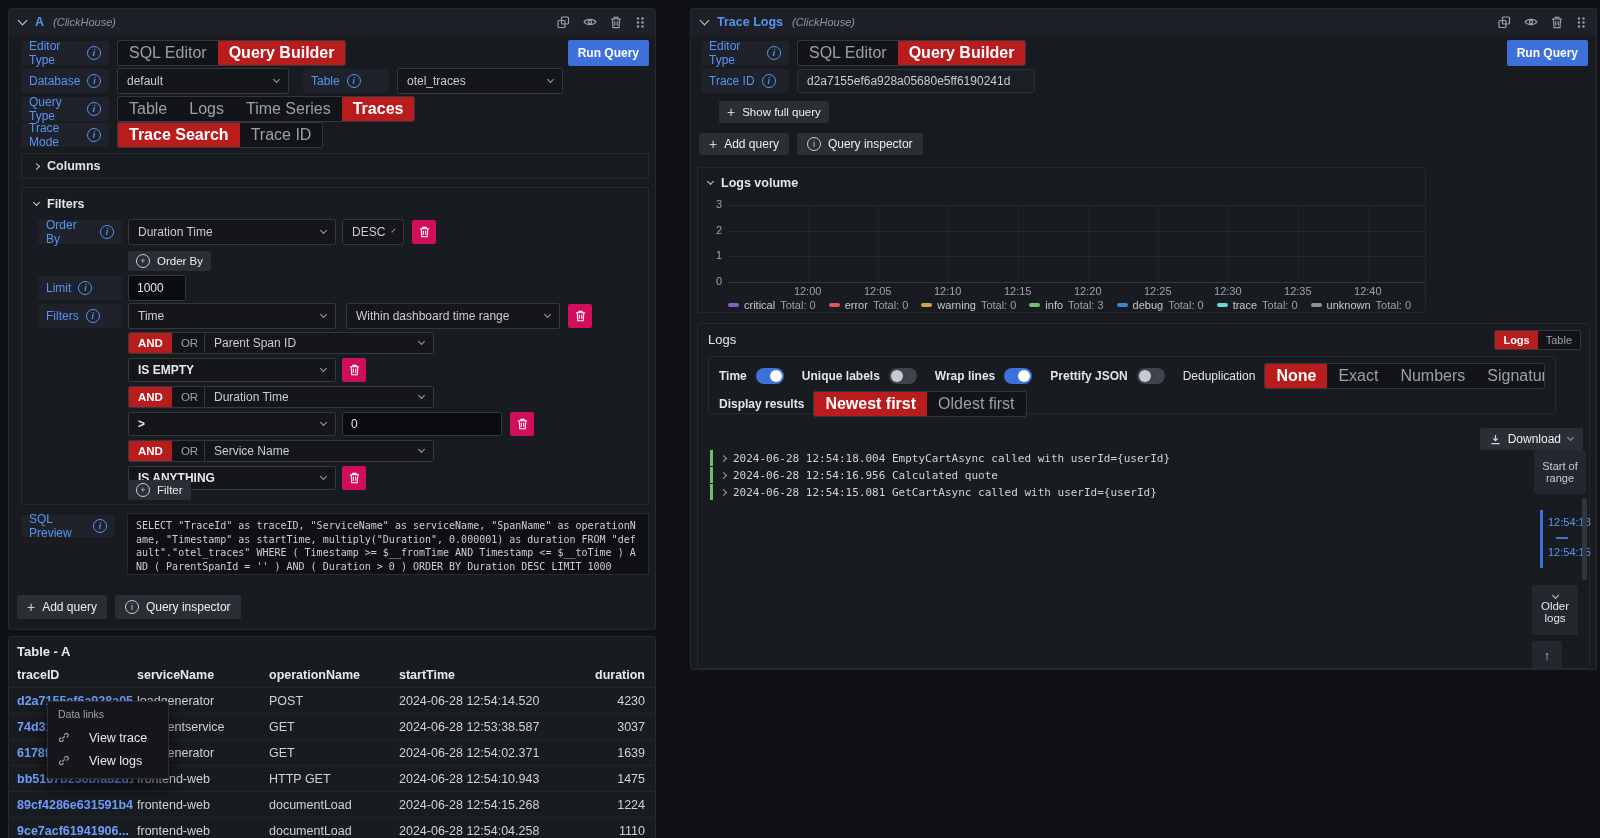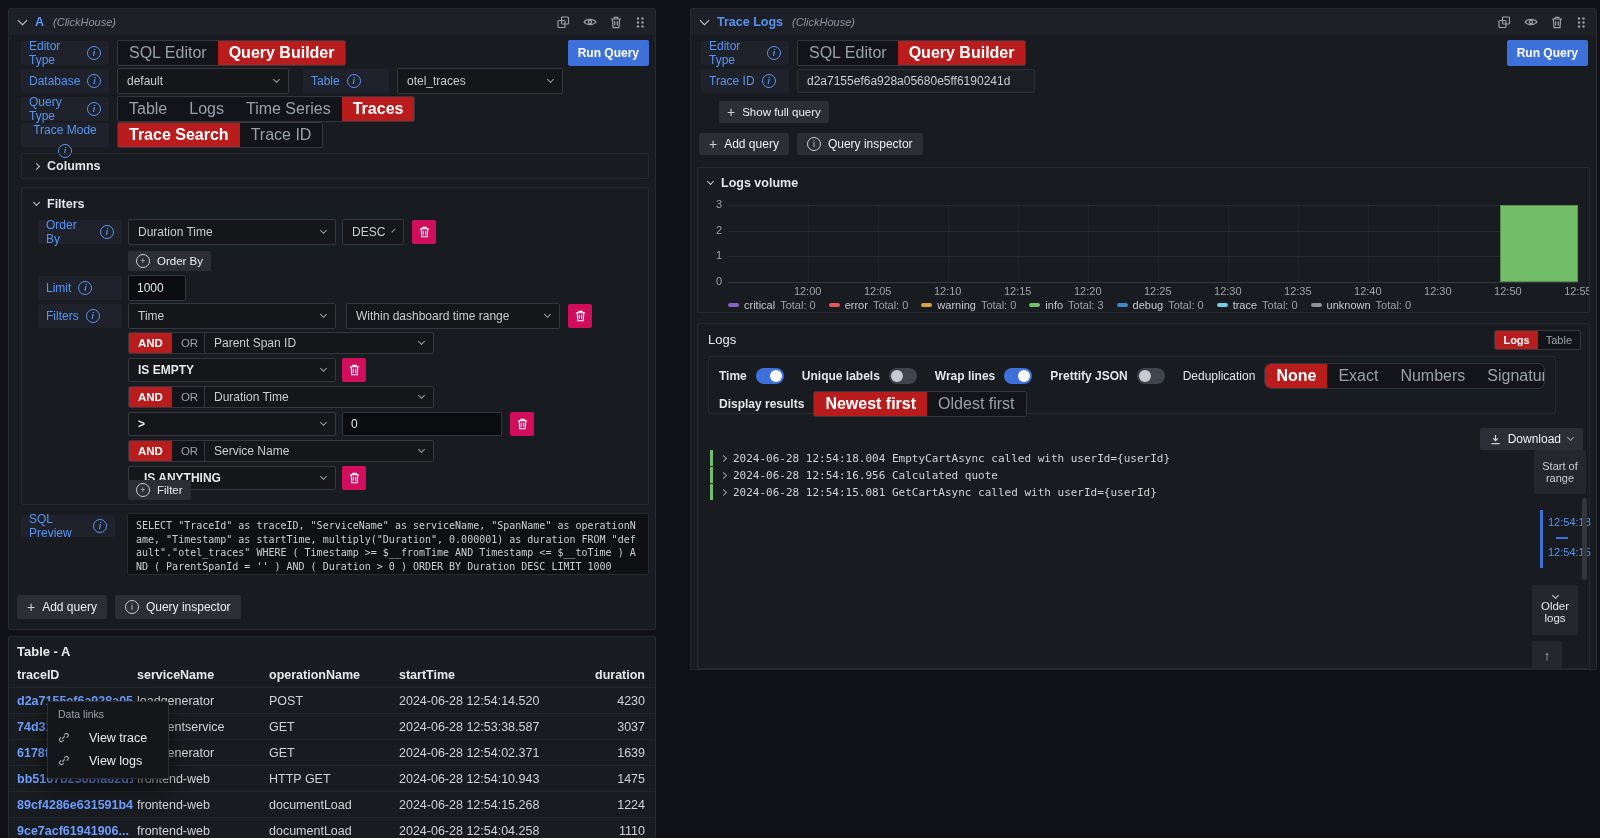--- a/index.html
+++ b/index.html
@@ -154,21 +154,21 @@
       <span>Query Type</span>
       <span class="info-i">i</span>
     </div>
     <div class="seg" style="left:108px;top:87px;">
         <span>Table</span>
         <span>Logs</span>
         <span>Time Series</span>
         <span class="sel">Traces</span>
       </div>
 
-    <div class="chip" style="left:12px;top:114px;width:88px;flex-direction:column;">
+    <div class="chip" style="left:12px;top:114px;width:88px;">
       <span>Trace Mode</span>
       <span class="info-i">i</span>
     </div>
     <div class="seg" style="left:108px;top:113px;">
         <span class="sel">Trace Search</span>
         <span>Trace ID</span>
       </div>
 
     <div class="section-box" style="left:12px;top:144px;width:628px;height:26px;display:flex;align-items:center;padding:0 12px;">
       <span class="section-title">
@@ -268,21 +268,21 @@
 
       <div class="seg h22" style="left:106px;top:252px;">
           <span class="sel">AND</span>
           <span>OR</span>
         </div>
       <div class="sel-box" style="left:182px;top:252px;width:230px;height:22px;">
         <span>Service Name</span>
           <span class="cv down sm"></span>
       </div>
       <div class="sel-box" style="left:106px;top:278px;width:208px;height:24px;">
-        <span style="font-weight:700;color:#e6e8ec;margin-left:6px;">IS ANYTHING</span>
+        <span style="font-weight:700;color:#e6e8ec;">IS ANYTHING</span>
           <span class="cv down sm"></span>
       </div>
       <div class="btn-danger" style="left:320px;top:278px;">
         <svg width="11" height="12" viewBox="0 0 12 13" fill="none" stroke="#fff" stroke-width="1.2">
             <path d="M1 3h10M4.2 3V1.4h3.6V3M2.4 3l.6 8.6h6L9.6 3M4.7 5.2v4.2M7.3 5.2v4.2"></path>
           </svg>
       </div>
 
       <div class="btn tiny" style="position:absolute;left:106px;top:292px;">
         <span class="oplus">+</span>
@@ -457,21 +457,21 @@
       <div class="btn" style="height:22px;">
         <span class="plus">+</span>
         <span>Add query</span>
       </div>
       <div class="btn" style="height:22px;">
         <span class="oplus">i</span>
         <span>Query inspector</span>
       </div>
     </div>
 
-    <div class="section-box" style="left:6px;top:158px;width:893px;height:146px;overflow:hidden;">
+    <div class="section-box" style="left:6px;top:158px;width:729px;height:146px;overflow:hidden;">
       <div style="position:absolute;left:10px;top:8px;" class="section-title">
         <span class="cv down sm lite"></span>
         <span>Logs volume</span>
       </div>
       <div id="y-labels">
           <div class="ylab" style="left: 2px; top: 30px;">3</div>
           <div class="ylab" style="left: 2px; top: 56px;">2</div>
           <div class="ylab" style="left: 2px; top: 81px;">1</div>
           <div class="ylab" style="left: 2px; top: 107px;">0</div>
         </div>
@@ -558,21 +558,21 @@
         <div id="log-toggles" style="display:flex;align-items:center;gap:9px;height:26px;">
             <span class="tlabel">Time</span>
             <div class="tog on" style="margin-right: 9px;"></div>
             <span class="tlabel">Unique labels</span>
             <div class="tog" style="margin-right: 9px;"></div>
             <span class="tlabel">Wrap lines</span>
             <div class="tog on" style="margin-right: 9px;"></div>
             <span class="tlabel">Prettify JSON</span>
             <div class="tog" style="margin-right: 9px;"></div>
             <span class="tlabel" style="font-weight: 400;">Deduplication</span>
-            <div class="seg" style="position: static; border-radius: 7px;">
+            <div class="seg" style="position: static;">
               <span class="sel">None</span>
               <span>Exact</span>
               <span>Numbers</span>
               <span>Signature</span>
             </div>
           </div>
         <div style="display:flex;align-items:center;gap:9px;height:26px;margin-top:2px;">
           <span class="tlabel">Display results</span>
           <div class="seg" style="position:static;">
               <span class="sel">Newest first</span>

